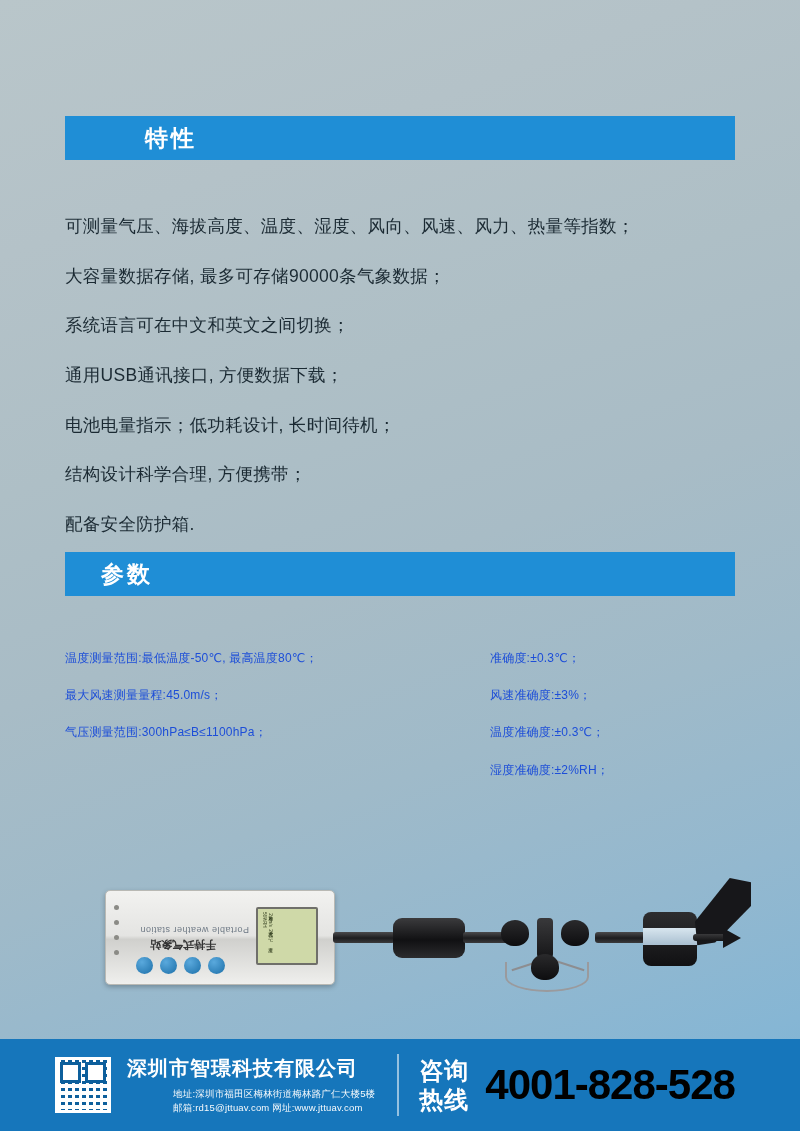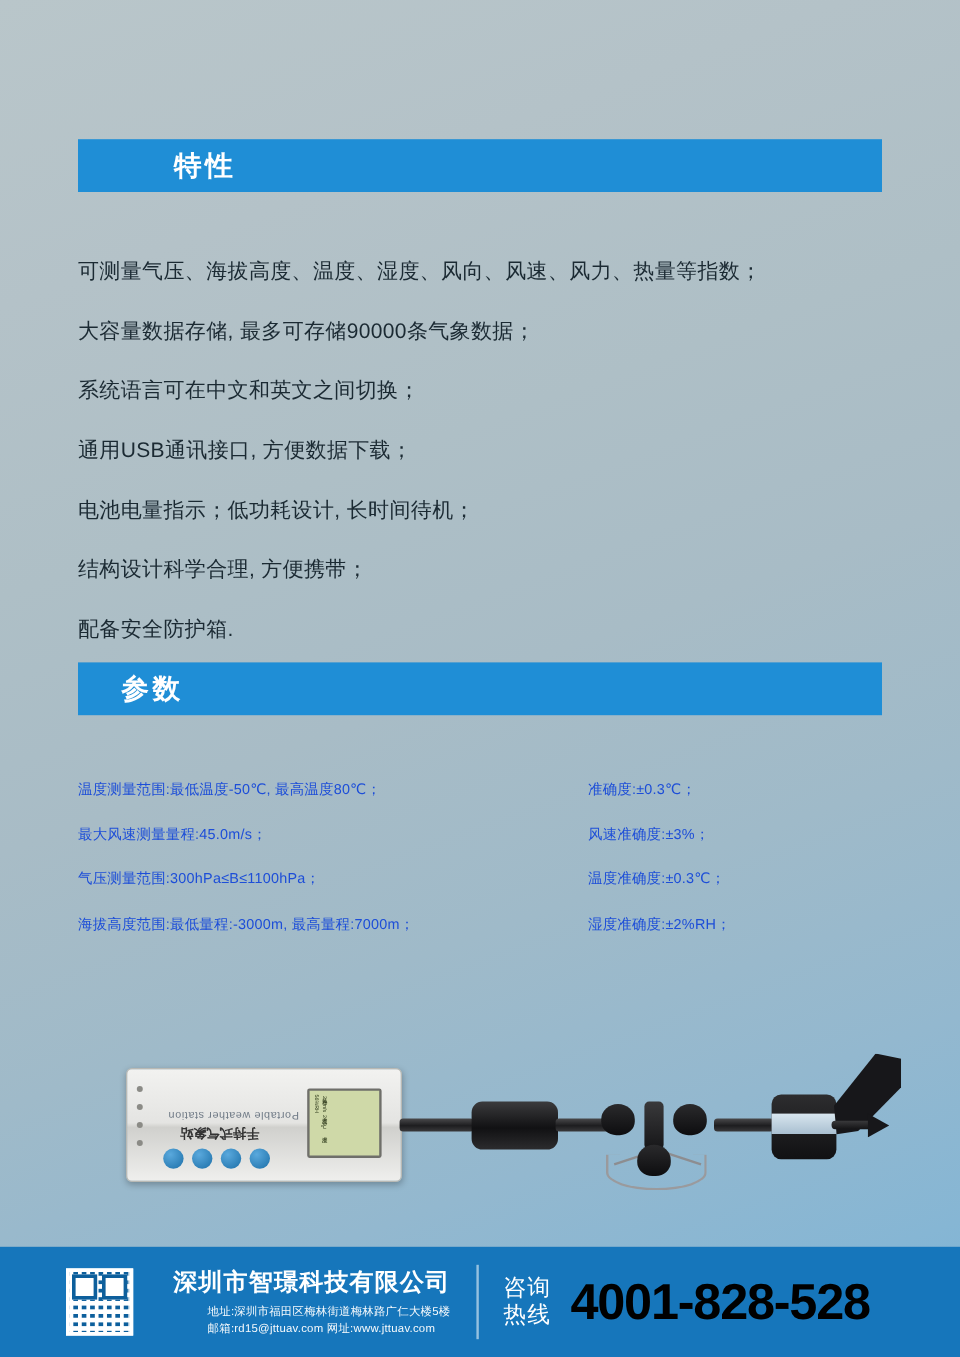--- a/index.html
+++ b/index.html
@@ -260,38 +260,37 @@
 
   .company {
     margin-left: 16px;
     color: #ffffff;
   }
   .company .cname {
     font-size: 20px;
     font-weight: bold;
     letter-spacing: 1px;
     margin-bottom: 5px;
-    text-align: right;
   }
   .company .cline {
     font-size: 9.5px;
     line-height: 1.5;
     letter-spacing: 0.2px;
     opacity: 0.96;
     margin-left: 46px;
   }
   .divider {
     width: 2px; height: 62px; background: rgba(255,255,255,0.55);
     margin-left: 22px;
   }
   .hotline-label {
     margin-left: 20px;
     color: #ffffff;
-    font-size: 19px;
-    font-weight: normal;
+    font-size: 24px;
+    font-weight: bold;
     line-height: 1.22;
     letter-spacing: 1px;
   }
   .hotline-number {
     margin-left: 16px;
     color: #000000;
     font-size: 42px;
     font-weight: bold;
     letter-spacing: -1px;
   }
@@ -317,21 +316,20 @@
 <div class="section-head" id="params-head">
   <div class="bar-accent"></div>
   <div class="title">参数</div>
 </div>
 
 <div class="params">
   <ul class="col-left">
     <li>温度测量范围:最低温度-50℃, 最高温度80℃；</li>
     <li>最大风速测量量程:45.0m/s；</li>
     <li>气压测量范围:300hPa≤B≤1100hPa；</li>
-    <li>海拔高度范围:最低量程:-3000m, 最高量程:7000m；</li>
   </ul>
   <ul class="col-right">
     <li>准确度:±0.3℃；</li>
     <li>风速准确度:±3%；</li>
     <li>温度准确度:±0.3℃；</li>
     <li>湿度准确度:±2%RH；</li>
   </ul>
 </div>
 
 <div class="product-photo">

